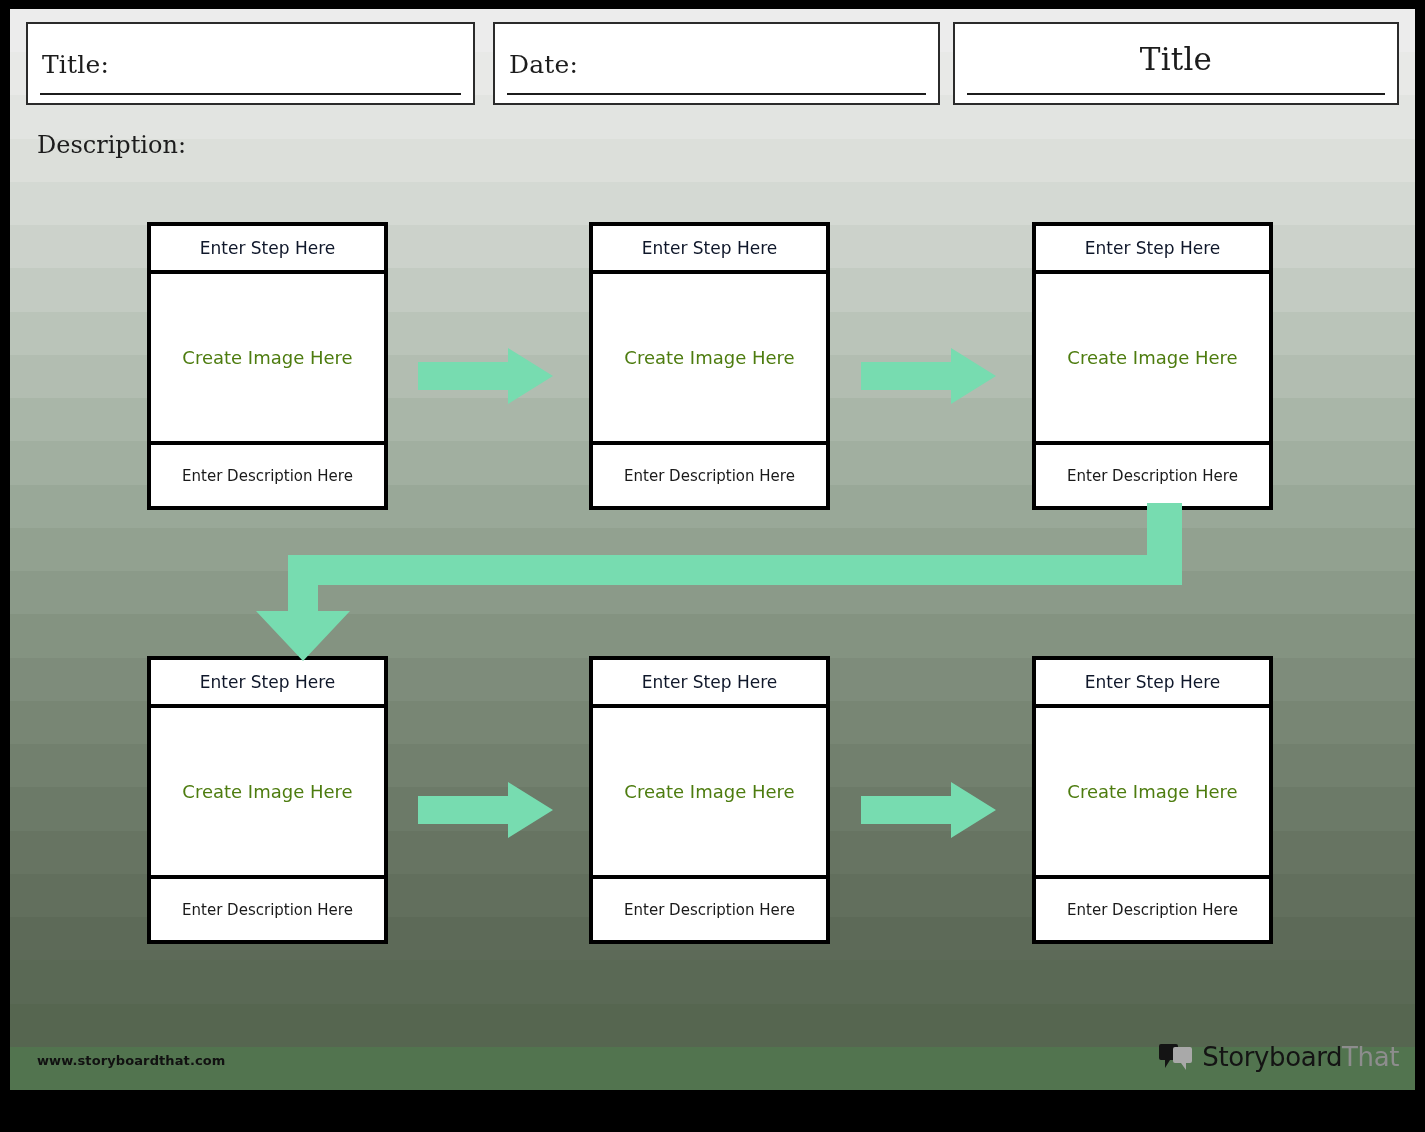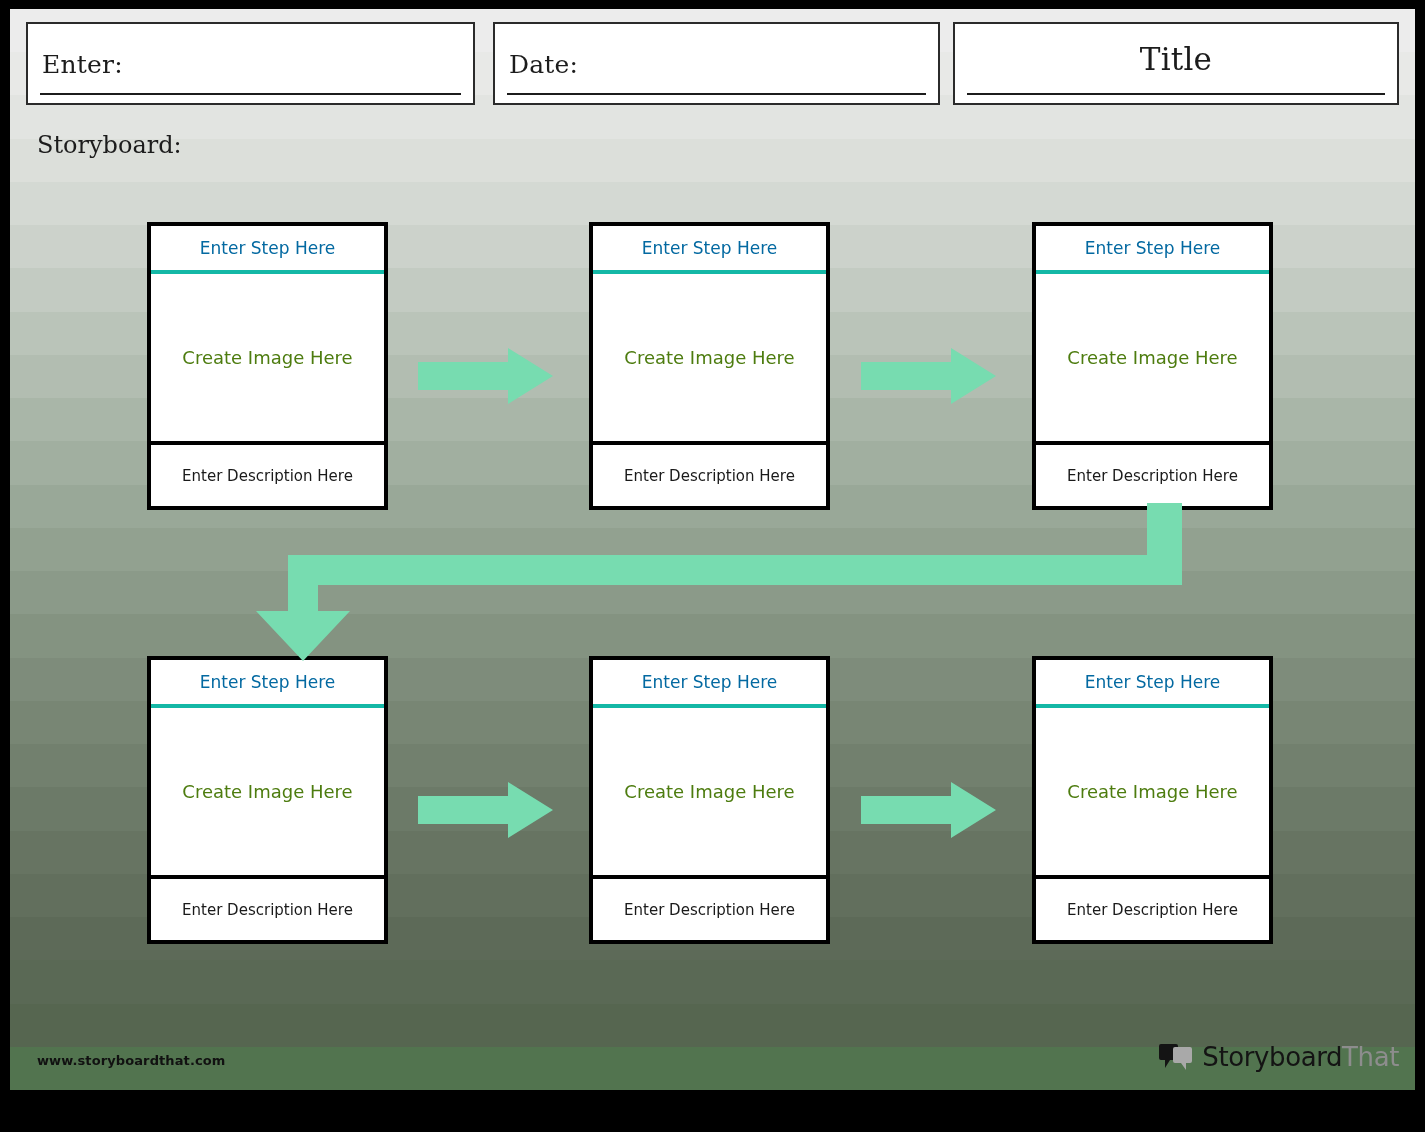--- a/index.html
+++ b/index.html
@@ -108,25 +108,25 @@
     background: #ffffff;
     border: 4px solid #000000;
     display: flex;
     flex-direction: column;
   }
   .card-step {
     flex: 0 0 48px;
     display: flex;
     align-items: center;
     justify-content: center;
-    border-bottom: 4px solid #14b8a6;
+    border-bottom: 4px solid #000000;
     box-sizing: border-box;
     font-family: "DejaVu Sans", sans-serif;
     font-size: 17px;
-    color: #0369a1;
+    color: #0f172a;
   }
   .card-image {
     flex: 1 1 auto;
     display: flex;
     align-items: center;
     justify-content: center;
     border-bottom: 4px solid #000000;
     box-sizing: border-box;
     font-family: "DejaVu Sans", sans-serif;
     font-size: 18px;
@@ -233,37 +233,37 @@
         <div class="bg-band" style="top: 864.8px; height: 44.24px; background: rgb(98, 111, 93);"></div>
         <div class="bg-band" style="top: 908.04px; height: 44.24px; background: rgb(93, 106, 88);"></div>
         <div class="bg-band" style="top: 951.28px; height: 44.24px; background: rgb(90, 105, 85);"></div>
         <div class="bg-band" style="top: 994.52px; height: 44.24px; background: rgb(86, 102, 80);"></div>
         <div class="bg-band" style="top: 1037.76px; height: 44.24px; background: rgb(82, 116, 79);"></div>
       </div>
 
     <div class="header-row">
 
       <div class="field-box" id="name-box">
-        <span class="field-label">Enter:</span>
+        <span class="field-label">Title:</span>
         <span class="field-rule"></span>
       </div>
 
       <div class="field-box" id="title-box">
         <span class="field-label" id="title-label">Title</span>
         <span class="field-rule"></span>
       </div>
 
       <div class="field-box" id="date-box">
         <span class="field-label">Date:</span>
         <span class="field-rule"></span>
       </div>
 
     </div>
 
-    <div id="directions-label">Storyboard:</div>
+    <div id="directions-label">Description:</div>
 
     <div class="step-card" id="card-1">
       <div class="card-step">Enter Step Here</div>
       <div class="card-image">Create Image Here</div>
       <div class="card-desc">Enter Description Here</div>
     </div>
 
     <div class="step-card" id="card-2">
       <div class="card-step">Enter Step Here</div>
       <div class="card-image">Create Image Here</div>

